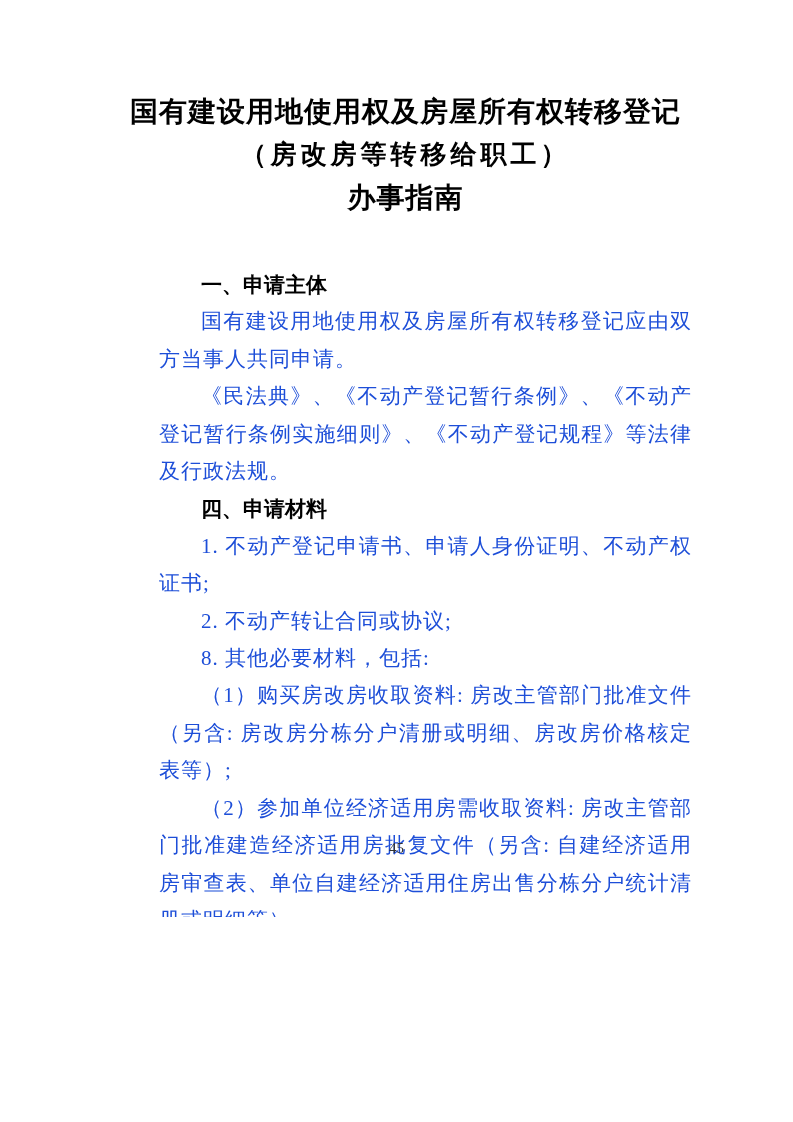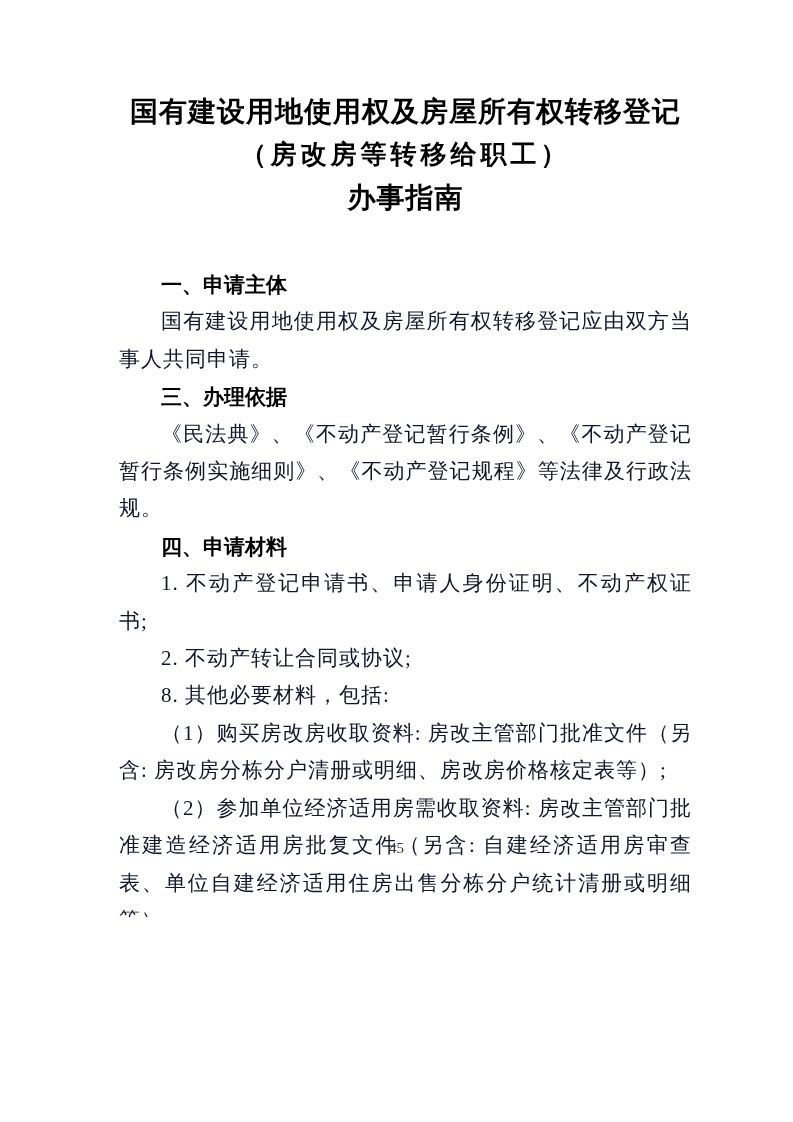--- a/index.html
+++ b/index.html
@@ -37,40 +37,41 @@
   .title-sub {
     font-family: "Liberation Serif", serif;
     font-weight: bold;
     font-size: 26px;
     line-height: 43px;
     letter-spacing: 4px;
     color: #000000;
   }
   .doc-body {
     margin-top: 47px;
+    margin-left: 40px;
   }
   .sec-heading {
     font-family: "Liberation Sans", sans-serif;
     font-weight: bold;
     font-size: 21px;
     line-height: 37.4px;
     text-indent: 2em;
     margin: 0;
     color: #000000;
   }
   .para {
     font-family: "Liberation Serif", serif;
     font-size: 21px;
     line-height: 37.4px;
     text-indent: 2em;
     text-align: justify;
     text-justify: inter-character;
     letter-spacing: 1px;
     margin: 0;
-    color: #0f172a;
+    color: #1d4ed8;
   }
   .page-number {
     position: absolute;
     left: 0;
     right: 0;
     bottom: 60px;
     text-align: center;
     font-family: "Liberation Serif", serif;
     font-size: 15px;
     color: #333333;
@@ -92,21 +93,20 @@
 
       <section>
         <h2 class="sec-heading">一、申请主体</h2>
         <p class="para">国有建设用地使用权及房屋所有权转移登记应由双方当事人共同申请。</p>
       </section>
 
       <section>
       </section>
 
       <section>
-        <h2 class="sec-heading">三、办理依据</h2>
         <p class="para">《民法典》、《不动产登记暂行条例》、《不动产登记暂行条例实施细则》、《不动产登记规程》等法律及行政法规。</p>
       </section>
 
       <section>
         <h2 class="sec-heading">四、申请材料</h2>
         <p class="para">1. 不动产登记申请书、申请人身份证明、不动产权证书;</p>
         <p class="para">2. 不动产转让合同或协议;</p>
         <p class="para">8. 其他必要材料，包括:</p>
         <p class="para">（1）购买房改房收取资料: 房改主管部门批准文件（另含: 房改房分栋分户清册或明细、房改房价格核定表等）;</p>
         <p class="para">（2）参加单位经济适用房需收取资料: 房改主管部门批准建造经济适用房批复文件（另含: 自建经济适用房审查表、单位自建经济适用住房出售分栋分户统计清册或明细等）;</p>

